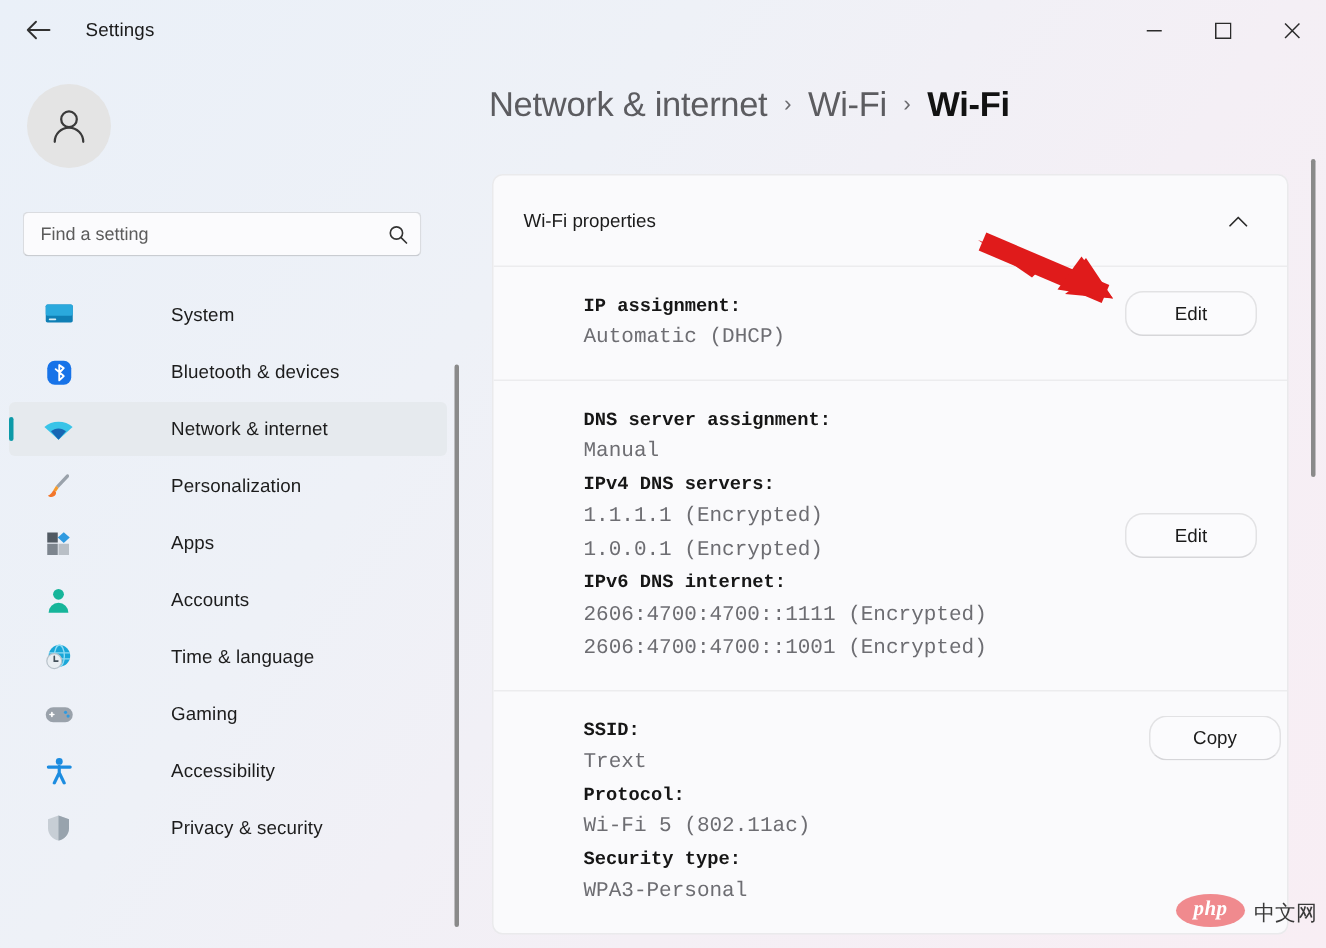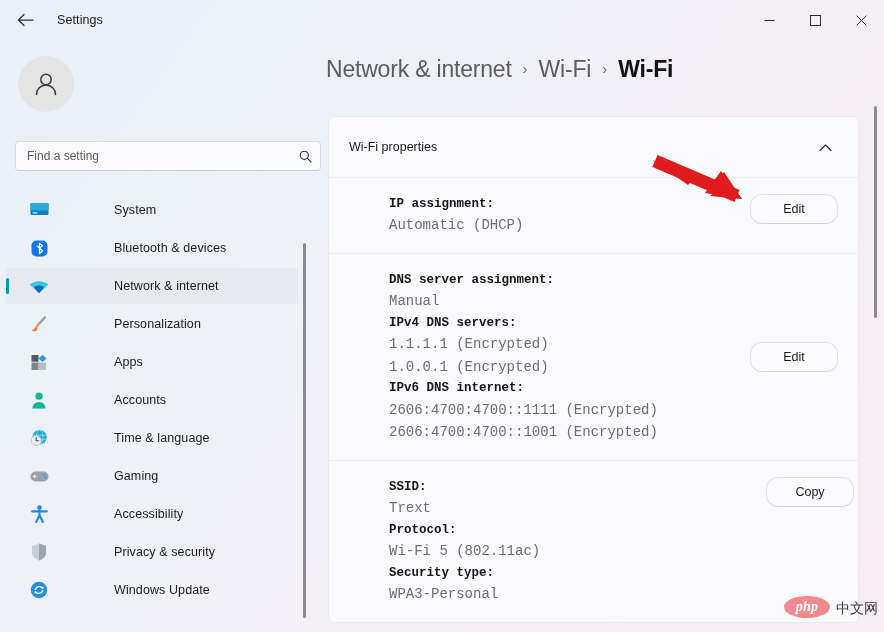--- a/index.html
+++ b/index.html
@@ -72,21 +72,21 @@
     left: 18px; top: 16px;
     width: 56px; height: 56px;
     border-radius: 50%;
     background: #e4e4e4;
     display: flex; align-items: center; justify-content: center;
   }
 
   #search-box {
     position: absolute;
     left: 15px; top: 101px;
-    width: 306px; height: 30px;
+    width: 266px; height: 30px;
     background: #fbfbfd;
     border: 1px solid #dadce0;
     border-bottom-color: #c9ccd1;
     border-radius: 4px;
     display: flex;
     align-items: center;
     padding: 0 8px 0 11px;
   }
   #search-input {
     flex: 1;
@@ -459,32 +459,20 @@
       <div class="nav-item">
         <span class="nav-icon">
           <svg width="16" height="18" viewBox="0 0 16 18">
             <path d="M8 0.6l7 2.5v6c0 4.2-3 7.2-7 8.3-4-1.1-7-4.1-7-8.3v-6z" fill="#c7ced5"></path>
             <path d="M8 0.6l7 2.5v6c0 4.2-3 7.2-7 8.3z" fill="#98a3ad"></path>
           </svg>
         </span>
         <span class="nav-label">Privacy &amp; security</span>
       </div>
 
-      <div class="nav-item">
-        <span class="nav-icon">
-          <svg width="18" height="18" viewBox="0 0 18 18">
-            <circle cx="9" cy="9" r="8.2" fill="#1d8fe0"></circle>
-            <path d="M12.8 7.4A4.3 4.3 0 0 0 5.2 8.4" stroke="#fff" stroke-width="1.4" fill="none" stroke-linecap="round"></path>
-            <path d="M5.2 10.6a4.3 4.3 0 0 0 7.6-1" stroke="#fff" stroke-width="1.4" fill="none" stroke-linecap="round"></path>
-            <path d="M13.6 5.2l-.6 2.6-2.5-.8z" fill="#fff"></path>
-            <path d="M4.4 12.8l.6-2.6 2.5.8z" fill="#fff"></path>
-          </svg>
-        </span>
-        <span class="nav-label">Windows Update</span>
-      </div>
 
     </div>
 
     <div id="sb-scrollbar"></div>
   </div>
 
   <div id="main">
 
     <div id="breadcrumb">
       <span class="crumb">Network &amp; internet</span>

